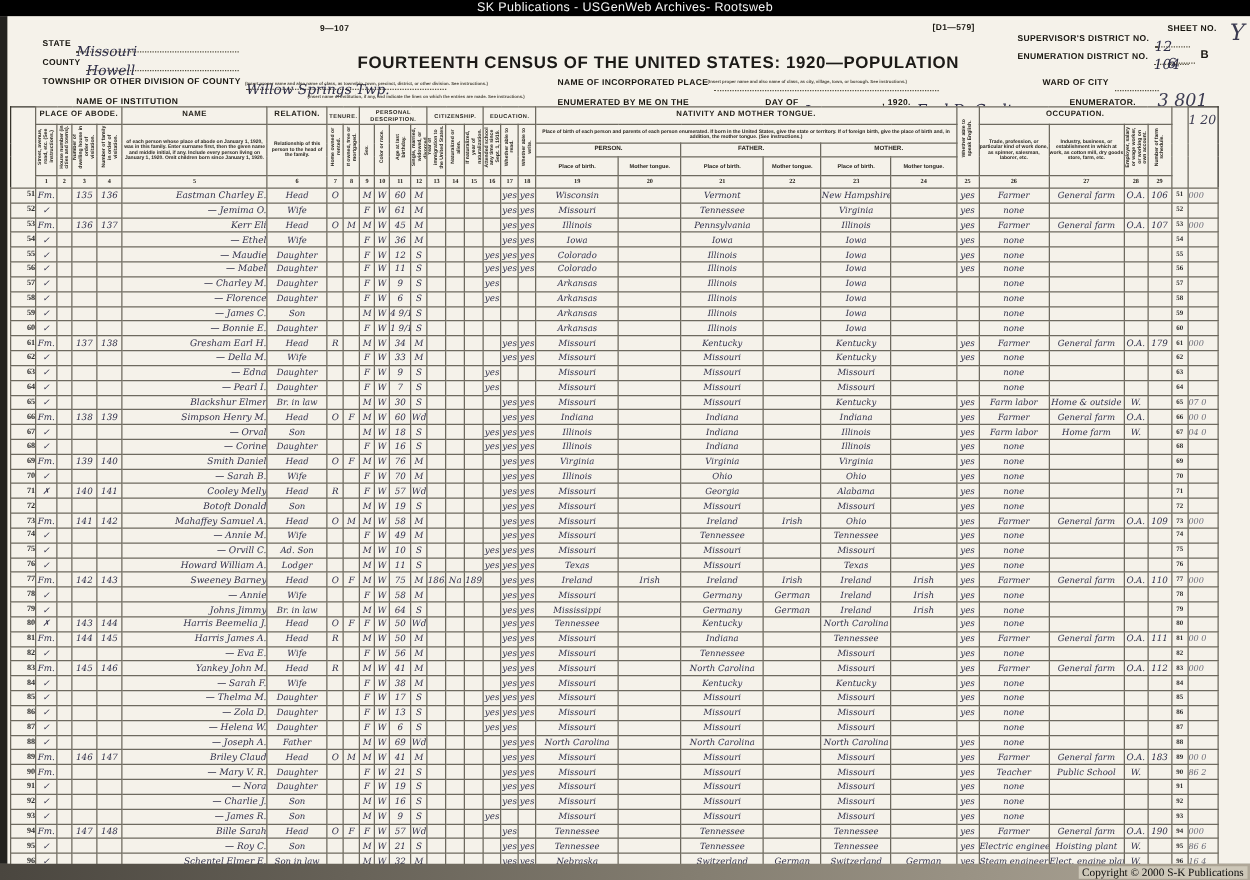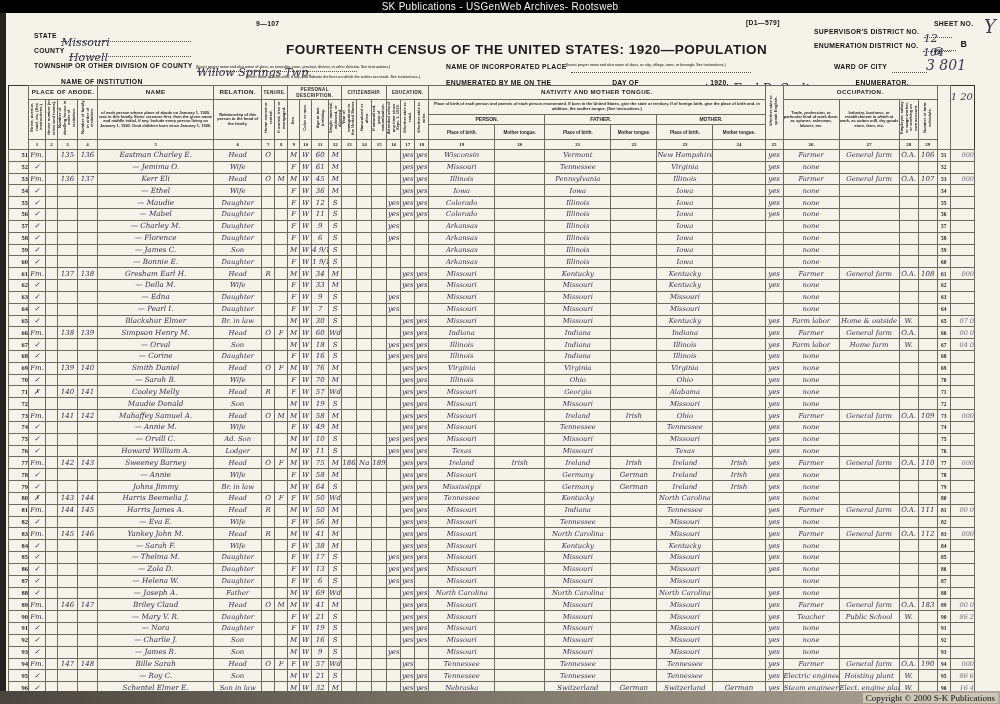--- a/index.html
+++ b/index.html
@@ -31,23 +31,23 @@
   .grp{font-size:6.2px;letter-spacing:.4px}
   .desc{font-size:4px;font-weight:bold;padding:1px}
   .vtc{vertical-align:middle}
   .vt{display:inline-block;writing-mode:vertical-rl;transform:rotate(180deg);font-size:4.1px;max-height:35px;line-height:1.15;overflow:hidden}
   .cnum{font-size:5px;font-family:"Liberation Serif",serif;font-weight:bold;height:9px}
   .sub{font-size:5px}
   .sub2{font-size:4.5px}
   tbody td{height:10.84px;font-size:7px;white-space:nowrap;text-align:center;color:#30304a;font-family:"DejaVu Serif",serif;font-style:italic;line-height:10px}
   td.rn{font-family:"Liberation Serif",serif;font-style:normal;font-size:6.5px;font-weight:bold;color:#2b2b2b;border:none;text-align:right;padding-right:4px;background:transparent}
   td.rnr{font-family:"Liberation Serif",serif;font-style:normal;font-size:5.5px;font-weight:bold;color:#2b2b2b;text-align:center}
-  td.name{text-align:center;padding-left:2px;font-size:7.2px}
+  td.name{text-align:right;padding-left:2px;font-size:7.2px}
   td.pb{font-size:6.8px}
-  td.margin-cell{border:none;color:#6d6d78;font-size:6.5px;text-align:right;padding-left:2px;background:transparent}
+  td.margin-cell{border:none;color:#6d6d78;font-size:6.5px;text-align:left;padding-left:2px;background:transparent}
 </style>
 </head>
 <body>
 
 <div class="topbar">
   <span>SK Publications - USGenWeb Archives- Rootsweb</span>
 </div>
 <div class="left-edge"></div>
 <div class="paper"></div>
 
@@ -77,21 +77,21 @@
 
   <div class="abs" style="left:440px;top:42px">
     <span class="lbl">Name of Incorporated Place</span>
     <span class="dots" style="width:180px"></span>
   </div>
   <div class="abs tiny-note" style="left:560px;top:50px;width:200px;white-space:normal">(Insert proper name and also name of class, as city, village, town, or borough. See instructions.)</div>
   <div class="abs" style="left:828px;top:42px">
     <span class="lbl">Ward of city</span>
     <span class="dots" style="width:35px"></span>
   </div>
-  <div class="abs scribble" style="left:920px;top:44px;font-size:14px">3 801</div>
+  <div class="abs scribble" style="left:920px;top:60px;font-size:14px">3 801</div>
 
   <div class="abs" style="left:808px;top:7px">
     <span class="lbl">Supervisor's District No.</span>
     <span class="dots" style="width:28px"><span class="hw hw-lg">12</span></span>
   </div>
   <div class="abs" style="left:808px;top:21px">
     <span class="lbl">Enumeration District No.</span>
     <span class="dots" style="width:28px"><span class="hw hw-lg">104</span></span>
   </div>
   <div class="abs lbl" style="left:928px;top:7px">Sheet No.</div>
@@ -597,21 +597,21 @@
         <td class="pb">Missouri</td>
         <td></td>
         <td class="pb">Kentucky</td>
         <td></td>
         <td class="pb">Kentucky</td>
         <td></td>
         <td>yes</td>
         <td class="pb">Farmer</td>
         <td class="pb">General farm</td>
         <td>O.A.</td>
-        <td>108</td>
+        <td>179</td>
         <td class="rnr">61</td>
         <td class="margin-cell">000</td>
       </tr>
       <tr>
         <td class="rn">62</td>
         <td>✓</td>
         <td></td>
         <td></td>
         <td></td>
         <td class="name">— Della M.</td>
@@ -947,21 +947,21 @@
         <td></td>
         <td class="rnr">71</td>
         <td class="margin-cell"></td>
       </tr>
       <tr>
         <td class="rn">72</td>
         <td></td>
         <td></td>
         <td></td>
         <td></td>
-        <td class="name">Maudie Donald</td>
+        <td class="name">Botoft Donald</td>
         <td class="pb">Son</td>
         <td></td>
         <td></td>
         <td>M</td>
         <td>W</td>
         <td>19</td>
         <td>S</td>
         <td></td>
         <td></td>
         <td></td>

